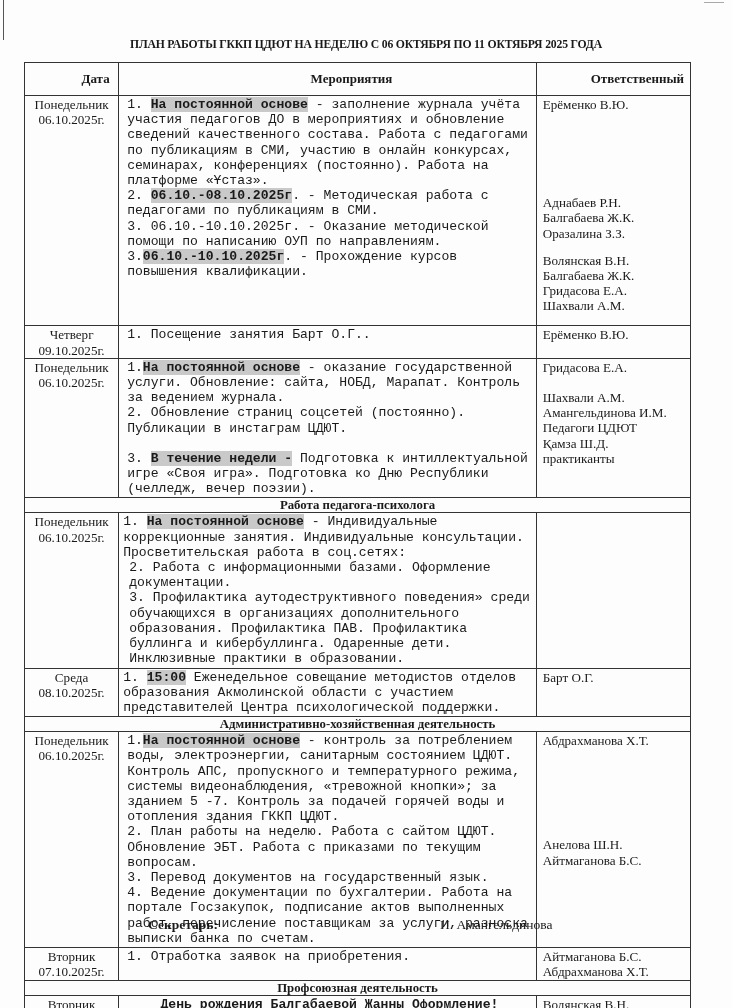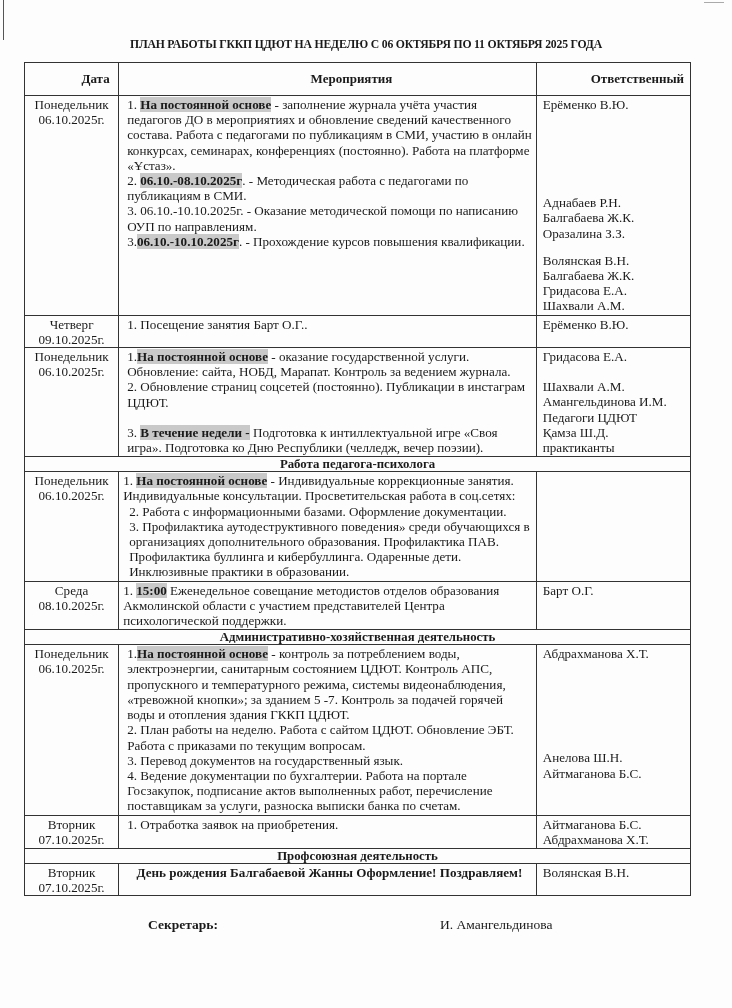--- a/index.html
+++ b/index.html
@@ -20,21 +20,21 @@
   table.plan td, table.plan th { border: 1.3px solid #333; vertical-align: top; padding: 0; }
   table.plan th {
     height: 32px; vertical-align: middle; font-weight: bold; font-size: 13px;
     transform: none;
     padding-left: 48px;
   }
   .col-date { width: 94px; }
   .col-act { width: 417px; }
   .col-resp { width: 154px; }
   td.date { text-align: center; padding-top: 1px !important; }
-  td.act { padding: 1px 4px 1px 8px !important; }
+  td.act { padding: 1px 4px 1px 8px !important; font-family: Liberation Mono, monospace; }
   td.resp { padding: 1px 4px 1px 6px !important; }
   tr.section td { text-align: center; font-weight: bold; height: 14px; line-height: 14px; font-size: 12.8px; }
   .hl { background: #c9c9c9; font-weight: bold; }
   .line { display: block; }
   .indent { padding-left: 6px; }
   .gap { display: block; height: 15px; }
   .gap2 { display: block; height: 60px; }
   .gap3 { display: block; height: 45px; }
   .center-bold { text-align: center; font-weight: bold; }
   .footer { position: absolute; top: 917px; font-size: 13.5px; }

